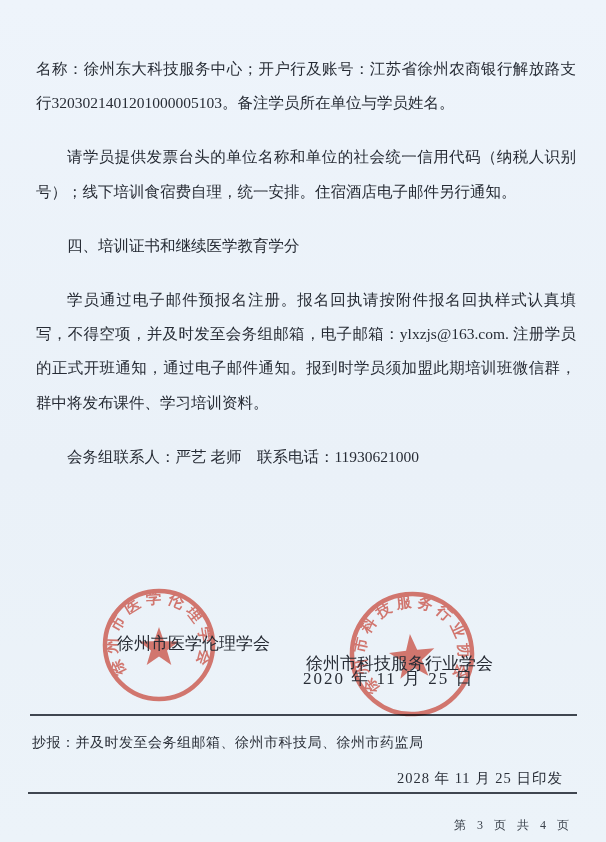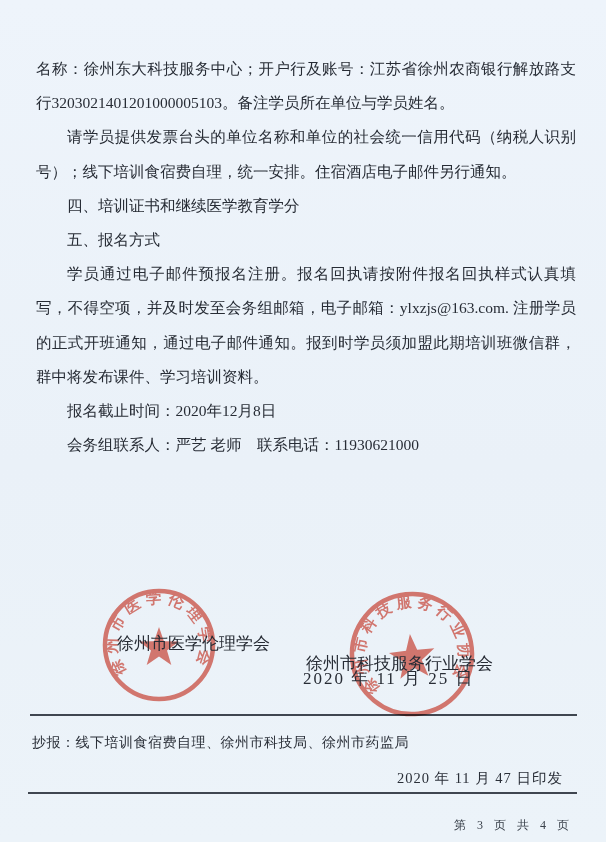--- a/index.html
+++ b/index.html
@@ -12,21 +12,21 @@
     position:relative;width:606px;height:842px;overflow:hidden;
     background:linear-gradient(180deg,#eef4fb 0%,#eaf1f8 55%,#ecf3f9 100%);
     color:#262b33;
   }
   .doc-body{
     position:absolute;left:36px;top:52px;width:540px;
     font-size:15.5px;line-height:34.2px;text-align:justify;
     color:#272c35;
   }
   .doc-body p{margin:0;}
-  .doc-body p.indent{text-indent:31px;}
+  .doc-body p.indent{text-indent:31px;margin-top:20px;}
   .sig{position:absolute;font-size:17px;color:#272c35;white-space:nowrap;z-index:3;}
   .sig-left-org{left:117px;top:632px;}
   .sig-right-org{left:306px;top:632px;margin-top:20px;}
   .sig-date{left:303px;top:667px;letter-spacing:2px;font-family:Liberation Serif, serif;}
   .seal{position:absolute;z-index:2;mix-blend-mode:multiply;opacity:.82;}
   .seal-left{left:99px;top:585px;}
   .seal-right{left:347px;top:589px;transform:rotate(-6deg);}
   .seal text{font-family:"Liberation Serif","DejaVu Serif",serif;font-weight:bold;}
   .rule{position:absolute;background:#3f4650;height:2px;z-index:1;}
   .rule-top{left:30px;width:547px;top:714px;}
@@ -38,23 +38,21 @@
 </style>
 </head>
 <body>
 
 <div class="page">
 
   <div class="doc-body">
     <p>名称：徐州东大科技服务中心；开户行及账号：江苏省徐州农商银行解放路支行3203021401201000005103。备注学员所在单位与学员姓名。</p>
     <p class="indent">请学员提供发票台头的单位名称和单位的社会统一信用代码（纳税人识别号）；线下培训食宿费自理，统一安排。住宿酒店电子邮件另行通知。</p>
     <p class="indent">四、培训证书和继续医学教育学分</p>
-    <p class="indent">五、报名方式</p>
     <p class="indent">学员通过电子邮件预报名注册。报名回执请按附件报名回执样式认真填写，不得空项，并及时发至会务组邮箱，电子邮箱：ylxzjs@163.com. 注册学员的正式开班通知，通过电子邮件通知。报到时学员须加盟此期培训班微信群，群中将发布课件、学习培训资料。</p>
-    <p class="indent">报名截止时间：2020年12月8日</p>
     <p class="indent">会务组联系人：严艺 老师　联系电话：11930621000</p>
   </div>
 
   <svg class="seal seal-left" width="120" height="120" viewBox="0 0 120 120">
     <defs>
       <path id="sealArcL" d="M 30.3,89.7 A 42,42 0 1 1 89.7,89.7" fill="none"></path>
     </defs>
     <circle cx="60" cy="60" r="54" fill="none" stroke="#dd5f52" stroke-width="4.5"></circle>
     <polygon fill="#dd5f52" points="60,42 64.9,56.2 79.97,56.5 68,65.6 72.3,80 60,71.4 47.7,80 52,65.6 40,56.5 55.1,56.2"></polygon>
     <text font-size="15.5" fill="#dd5f52" letter-spacing="5">
@@ -71,18 +69,18 @@
     <text font-size="15" fill="#dd5f52" letter-spacing="4.5">
       <textPath href="#sealArcR" startOffset="3">徐州市科技服务行业协会</textPath>
     </text>
   </svg>
 
   <div class="sig sig-left-org">徐州市医学伦理学会</div>
   <div class="sig sig-right-org">徐州市科技服务行业学会</div>
   <div class="sig sig-date">2020 年 11 月 25 日</div>
 
   <div class="rule rule-top"></div>
-  <div class="footer-cc">抄报：线下培训食宿费自理、徐州市科技局、徐州市药监局</div>
-  <div class="footer-printdate">2020 年 11 月 47 日印发</div>
+  <div class="footer-cc">抄报：并及时发至会务组邮箱、徐州市科技局、徐州市药监局</div>
+  <div class="footer-printdate">2028 年 11 月 25 日印发</div>
   <div class="rule rule-bottom"></div>
   <div class="page-num">第 3 页 共 4 页</div>
 
 </div>
 
 </body></html>

